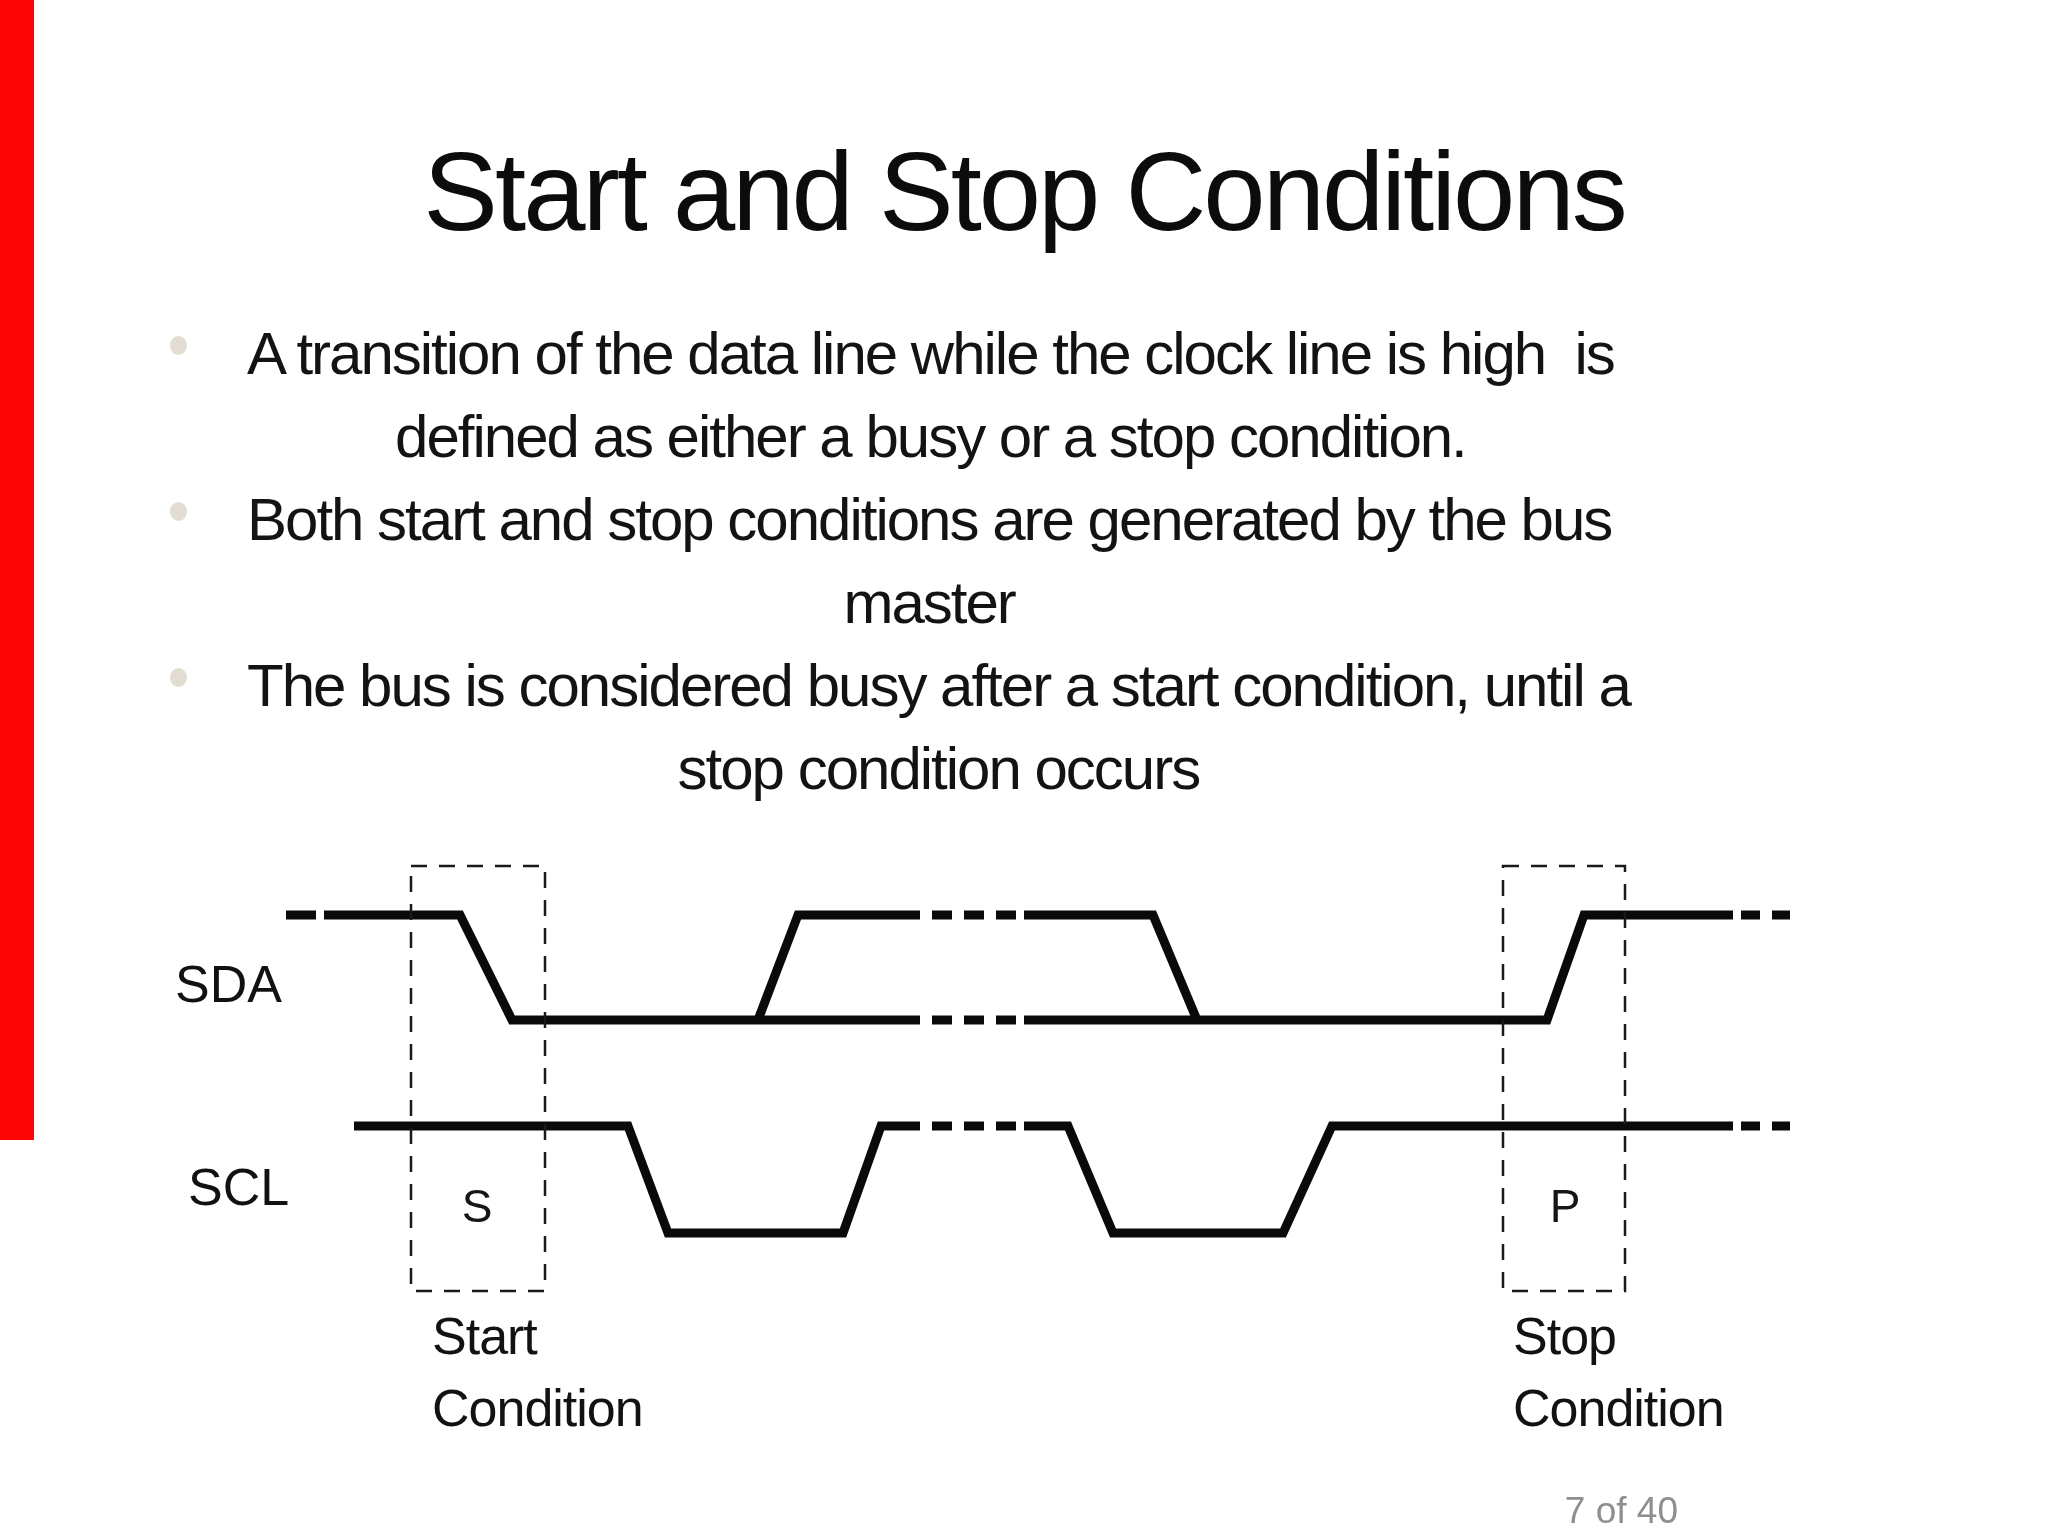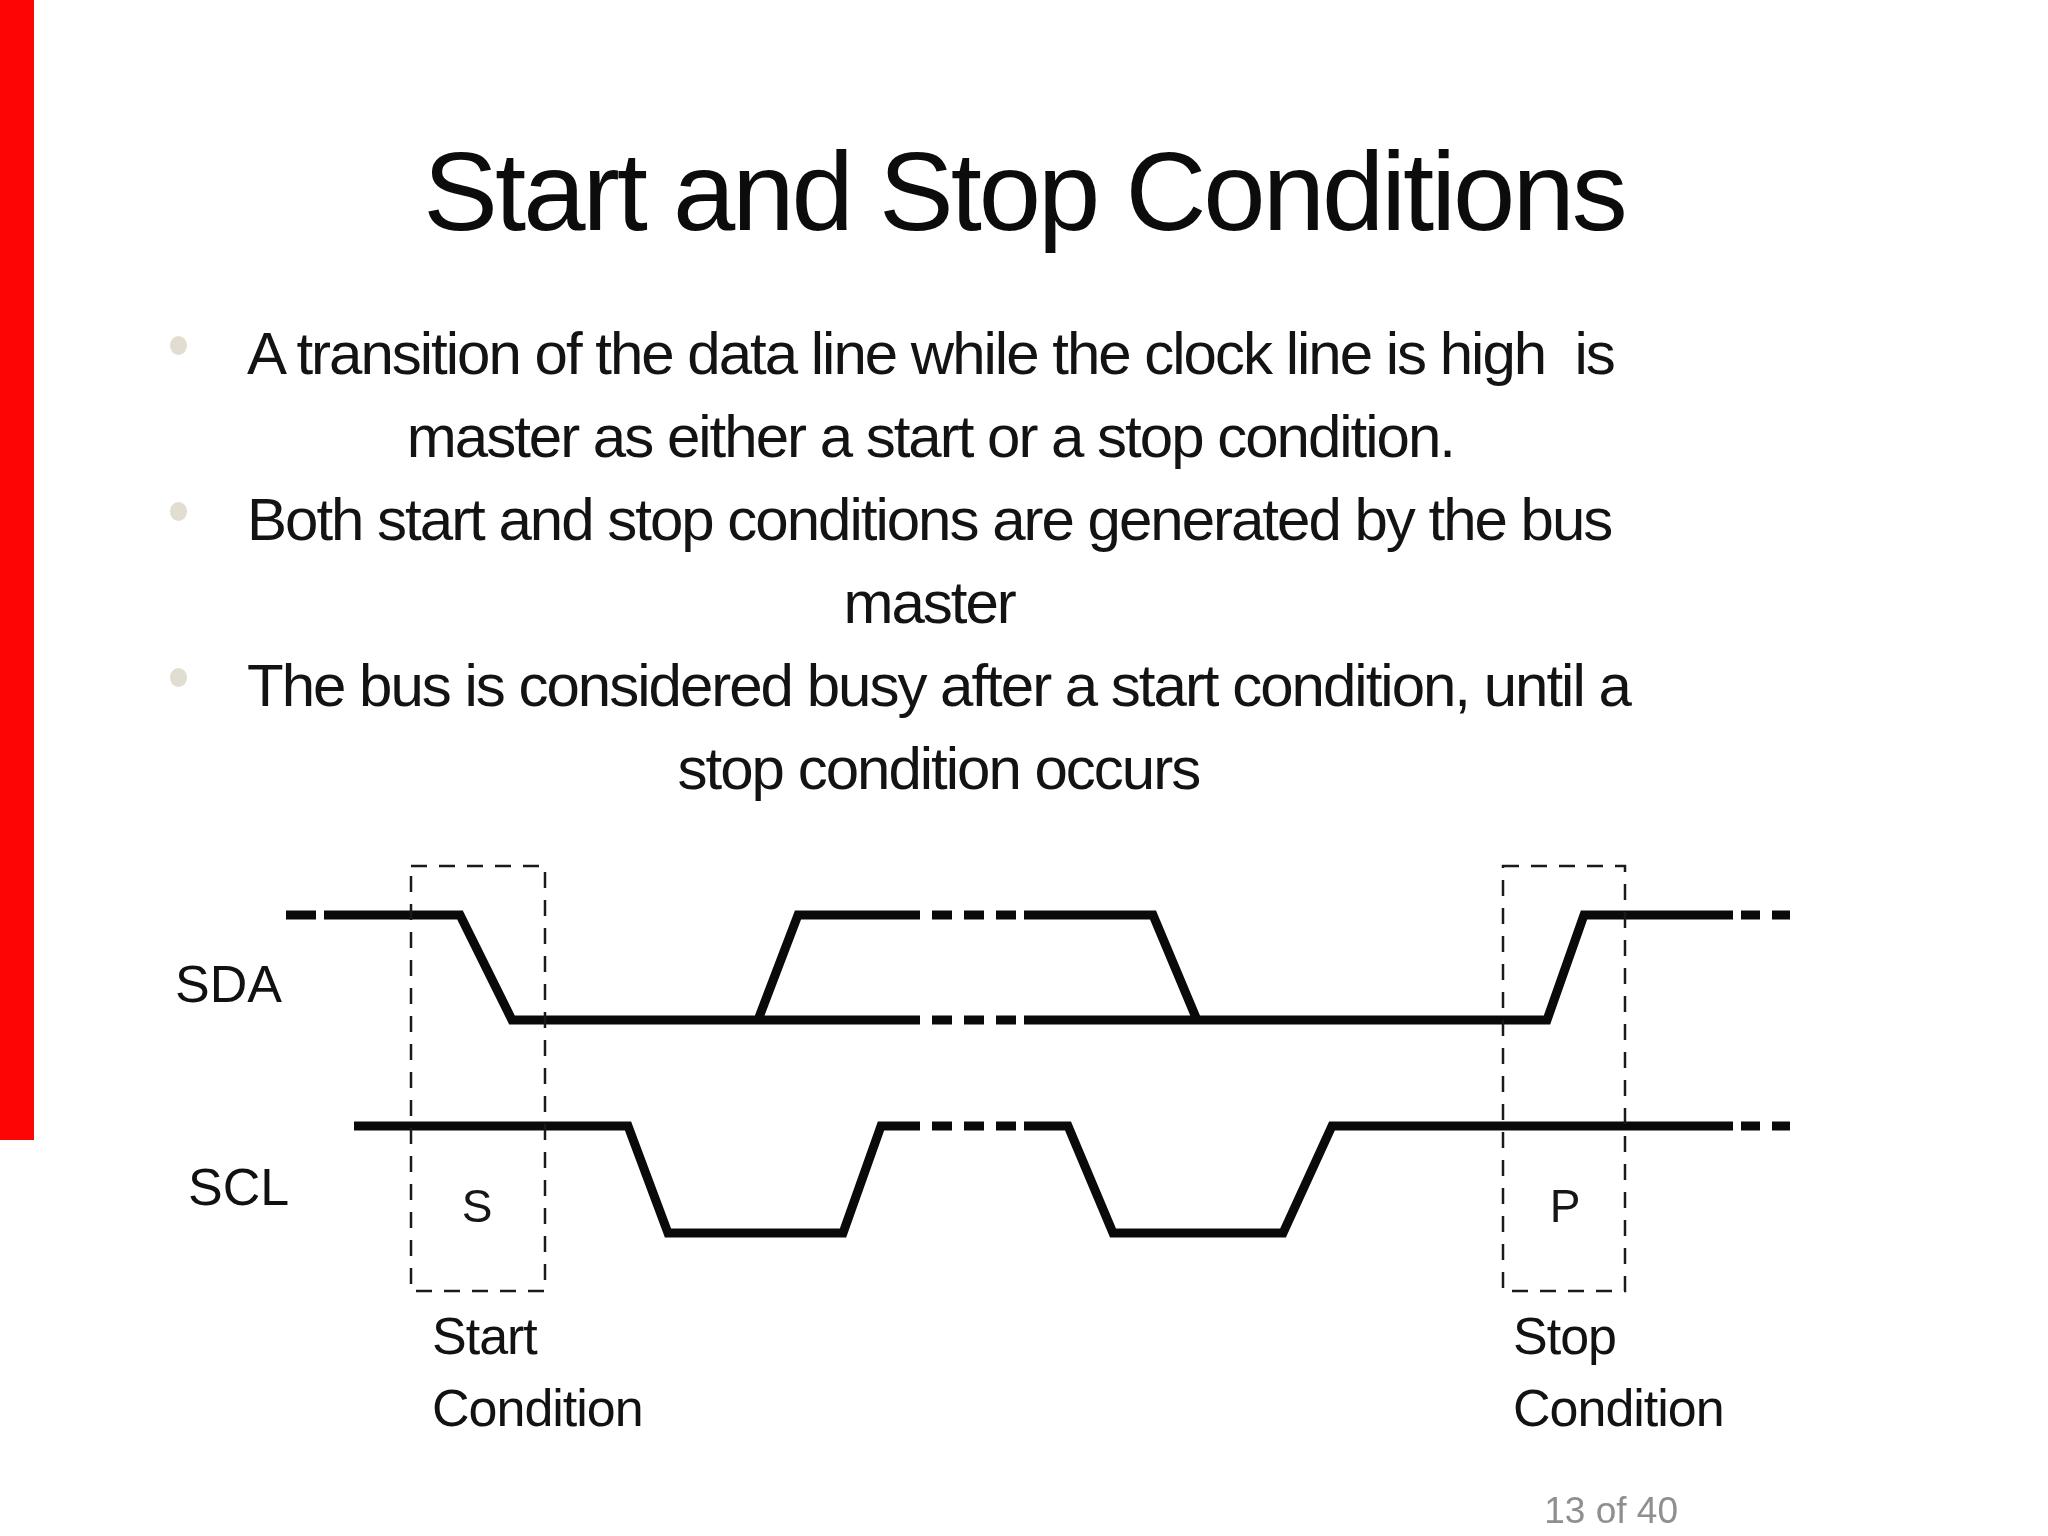--- a/index.html
+++ b/index.html
@@ -79,21 +79,21 @@
 <div class="slide">
 
   <div class="accent-bar"></div>
 
   <div class="slide-title">Start and Stop Conditions</div>
 
   <div class="bullet-item b1">
     <span class="bullet-dot"></span>
     <span class="bullet-text">
       <span class="bullet-line">A transition of the data line while the clock line is high  is</span>
-      <span class="bullet-line">master as either a start or a stop condition.</span>
+      <span class="bullet-line">defined as either a busy or a stop condition.</span>
     </span>
   </div>
 
   <div class="bullet-item b3">
     <span class="bullet-dot"></span>
     <span class="bullet-text">
       <span class="bullet-line">The bus is considered busy after a start condition, until a</span>
       <span class="bullet-line">stop condition occurs</span>
     </span>
   </div>
@@ -132,15 +132,15 @@
 
     <text class="marker-letter" x="477" y="1222" text-anchor="middle">S</text>
     <text class="marker-letter" x="1565" y="1222" text-anchor="middle">P</text>
 
     <text class="caption" x="432" y="1354">Start</text>
     <text class="caption" x="432" y="1426">Condition</text>
     <text class="caption" x="1513" y="1354">Stop</text>
     <text class="caption" x="1513" y="1426">Condition</text>
   </svg>
 
-  <div class="page-number">13 of 40</div>
+  <div class="page-number">7 of 40</div>
 
 </div>
 
 </body></html>

